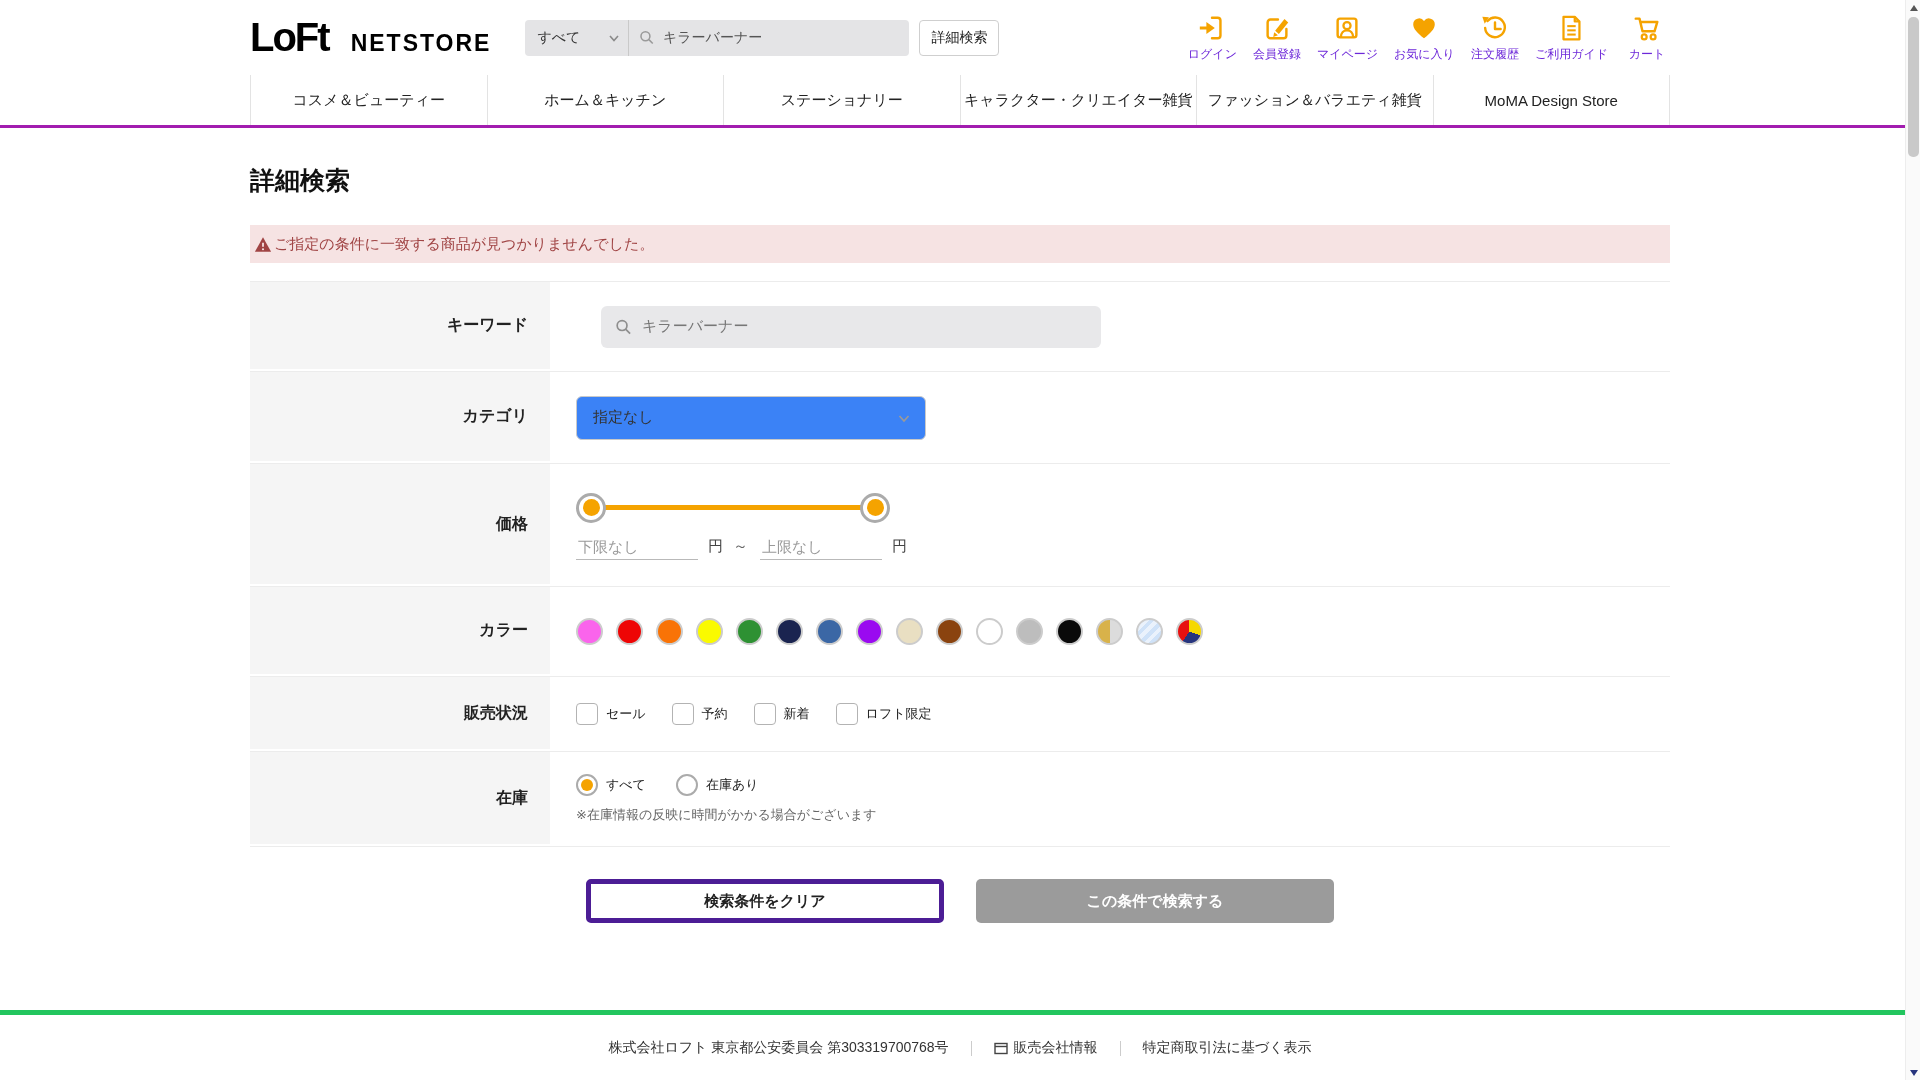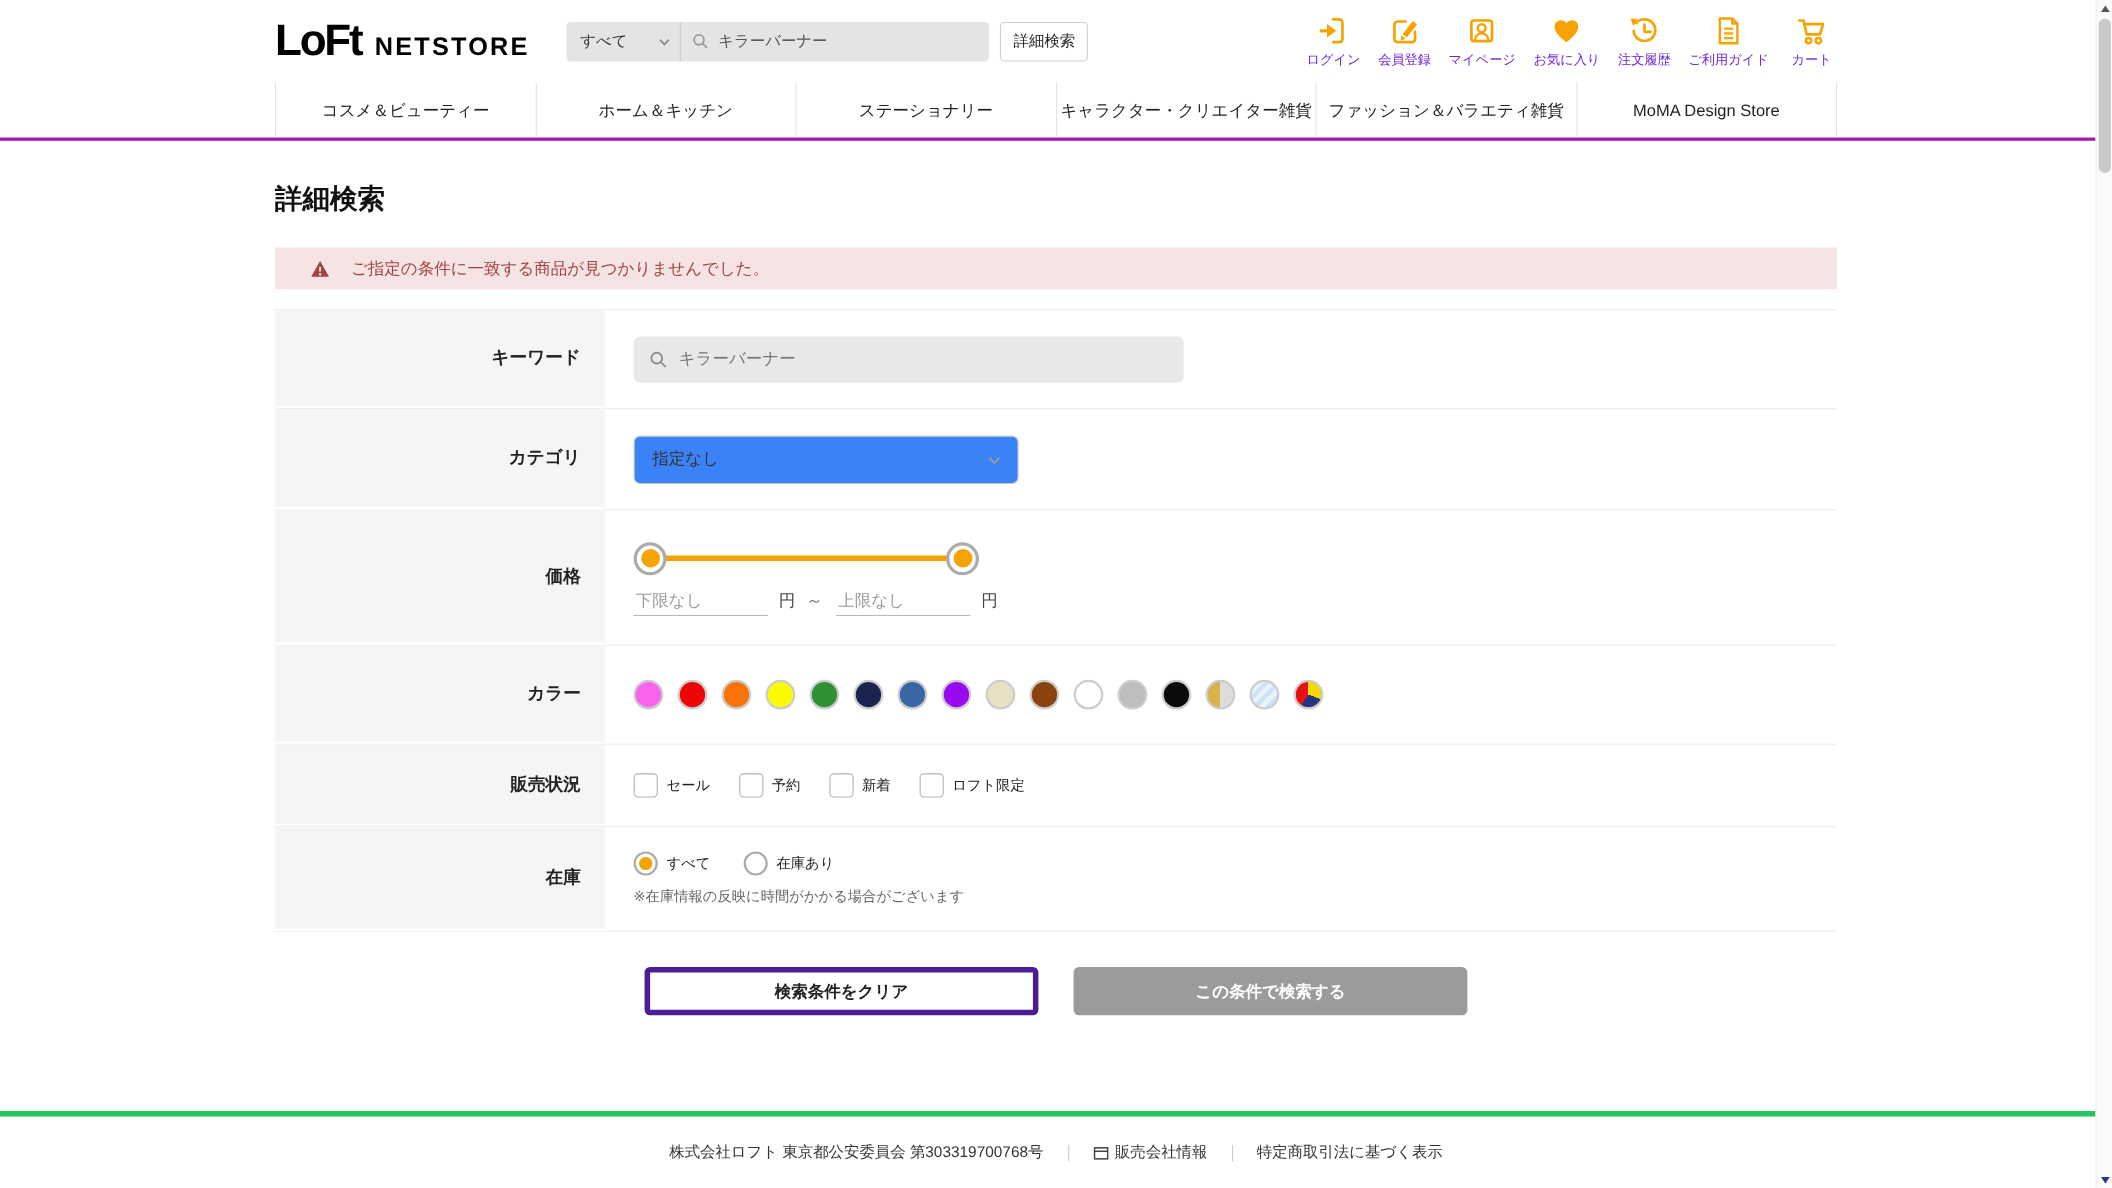--- a/index.html
+++ b/index.html
@@ -3,21 +3,21 @@
 <meta charset="utf-8">
 <style>
   * { margin:0; padding:0; box-sizing:border-box; }
   html,body { width:1920px; height:1080px; overflow:hidden; background:#fff;
     font-family:"Liberation Sans","DejaVu Sans",sans-serif; color:#222; }
   .viewport { position:relative; width:1920px; height:1080px; background:#fff; }
   .container { width:1420px; margin:0 auto; }
 
   
   .header-inner { height:75px; display:flex; align-items:center; }
-  .logo { display:flex; align-items:baseline; gap:12px; cursor:pointer;justify-content:center; }
+  .logo { display:flex; align-items:baseline; gap:22px; cursor:pointer;justify-content:center; }
   .logo-loft { font-size:40px; font-weight:900; letter-spacing:-2px; color:#000; }
   .logo-net  { font-size:23px; font-weight:800; letter-spacing:2px; color:#000; }
   .header-search { display:flex; align-items:center; margin-left:34px; }
   .hs-bar { display:flex; align-items:center; width:384px; height:36px; background:#E4E4E6; border-radius:4px; overflow:hidden; }
   .hs-category { width:104px; height:100%; display:flex; align-items:center; justify-content:space-between;
     padding:0 8px 0 12px; font-size:14px; color:#333; border-right:1px solid #C9C9C9; cursor:pointer; }
   .hs-query { flex:1; display:flex; align-items:center; gap:8px; padding:0 10px; }
   .hs-query input { border:none; background:transparent; outline:none; font-size:14px; color:#555; width:100%;
     font-family:inherit; }
   .hs-adv { margin-left:10px; width:80px; height:36px; background:#fff; border:1px solid #CFCFCF; border-radius:4px;
@@ -29,30 +29,30 @@
 
   
   .nav-wrap { border-bottom:3px solid #a21caf; }
   .global-nav { display:flex; height:50px; }
   .nav-item { flex:1; display:flex; align-items:center; justify-content:center; font-size:15px; color:#222;
     border-left:1px solid #E3E3E3; cursor:pointer; white-space:nowrap; }
   .nav-item:last-child { border-right:1px solid #E3E3E3; }
 
   
   .page-title { font-size:25px; font-weight:bold; color:#111; margin-top:36px; }
-  .alert { margin-top:28px; height:38px; background:#F6E3E3; display:flex; align-items:center; gap:19px;
-    padding:0 32px; }
+  .alert { margin-top:28px; height:38px; background:#F6E3E3; display:flex; align-items:center; gap:2px;
+    padding:0 4px; }
   .alert-text { font-size:15px; color:#A04444; }
 
   .form { margin-top:18px; border-top:1px solid #ECECEC; }
   .row { display:flex; border-bottom:1px solid #ECECEC; }
   .row-label { width:300px; background:#F5F5F5; border-bottom:2px solid #fff; display:flex; align-items:center;
     justify-content:flex-end; padding-right:22px; font-size:16px; font-weight:bold; color:#222; }
   .row-content { flex:1; display:flex; align-items:center; padding-left:26px; }
-  .r-keyword { height:90px; }
+  .r-keyword { height:90px;gap:25px; }
   .r-category { height:92px; }
   .r-price { height:123px; }
   .r-color { height:90px; }
   .r-status { height:75px; }
   .r-stock { height:95px; }
 
   .kw-input { width:500px; height:42px; background:#E8E8EA; border-radius:6px; display:flex; align-items:center;
     gap:10px; padding:0 14px; }
   .kw-input input { border:none; background:transparent; outline:none; width:100%; font-size:15px; color:#777;
     font-family:inherit; }

